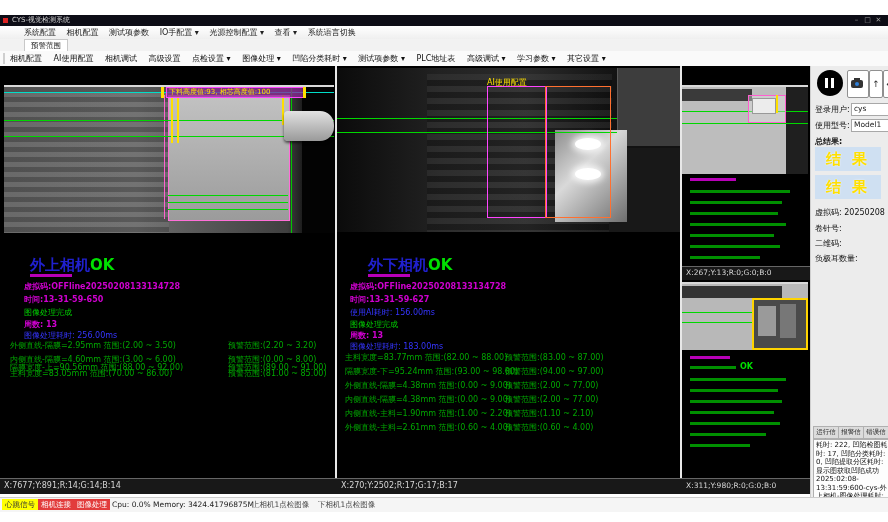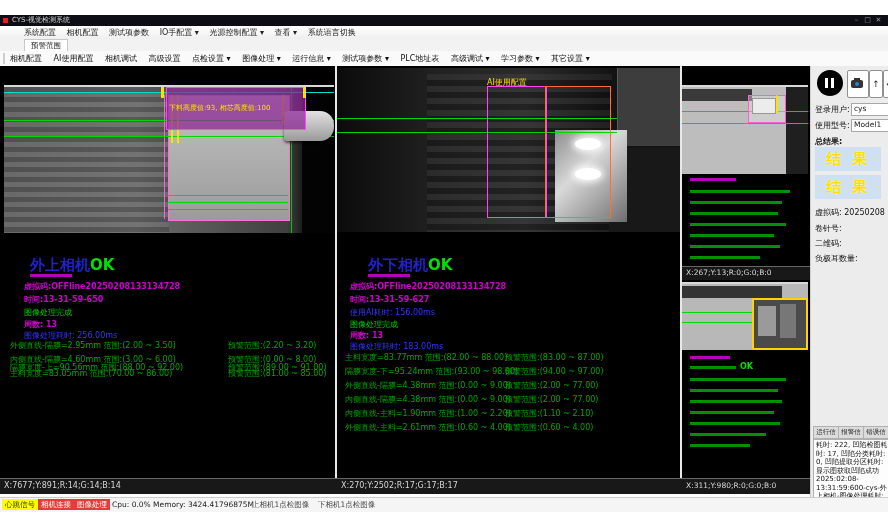--- a/index.html
+++ b/index.html
@@ -44,21 +44,21 @@
   .lrow{left:10px;width:325px;} .lrow .warn{left:218px;}
   .mrow{left:345px;width:333px;} .mrow .warn{left:160px;}
   .bar{position:absolute;height:3px;background:#00a000;opacity:.9;}
   .bar.m{background:#cc00cc;}
   
   .gline{position:absolute;height:1px;background:#00d800;}
   .gvert{position:absolute;width:1px;background:#00c800;}
   .yvert{position:absolute;width:2px;background:#ffe000;}
   .mvert{position:absolute;width:1px;background:#ff5fd0;}
   .olabel{position:absolute;font-size:7px;line-height:9px;color:#ffe000;background:rgba(140,40,150,.75);
-          border:1px solid #ff44ff;padding:16px 2px;white-space:nowrap;}
+          border:1px solid #ff44ff;padding:0 2px;white-space:nowrap;}
   
   .ctrl{position:absolute;left:810px;top:66px;width:78px;height:431px;background:#ececec;border-left:1px solid #cfcfcf;}
   .ctrl .lbl{position:absolute;font-size:8px;color:#111;white-space:nowrap;}
   .inbox{position:absolute;background:#fff;border:1px solid #a8a8a8;font-size:7.5px;line-height:10px;
          padding-left:2px;color:#222;}
   .resbox{position:absolute;left:4px;width:66px;height:24px;background:#cfe0f2;color:#ffdf00;
           font-size:15px;font-weight:bold;letter-spacing:3px;text-align:center;line-height:24px;
           text-shadow:0 0 2px rgba(255,255,255,.8);}
   .itab{position:absolute;top:0;height:11px;background:#dcdcdc;border:1px solid #b0b0b0;font-size:6.5px;
         line-height:10px;text-align:center;color:#222;}
@@ -99,21 +99,21 @@
 </div>
 
 <div class="toolbar">
   <span class="grip"></span>
   <span class="ti">相机配置</span>
   <span class="ti">AI使用配置</span>
   <span class="ti">相机调试</span>
   <span class="ti">高级设置</span>
   <span class="ti">点检设置 ▾</span>
   <span class="ti">图像处理 ▾</span>
-  <span class="ti">运行信息 ▾</span>
+  <span class="ti">凹陷分类耗时 ▾</span>
   <span class="ti">测试项参数 ▾</span>
   <span class="ti">PLC地址表</span>
   <span class="ti">高级调试 ▾</span>
   <span class="ti">学习参数 ▾</span>
   <span class="ti">其它设置 ▾</span>
 </div>
 
 <div class="mainbg"></div>
 <div class="vsep" style="left:335px"></div>
 <div class="vsep" style="left:680px"></div>

